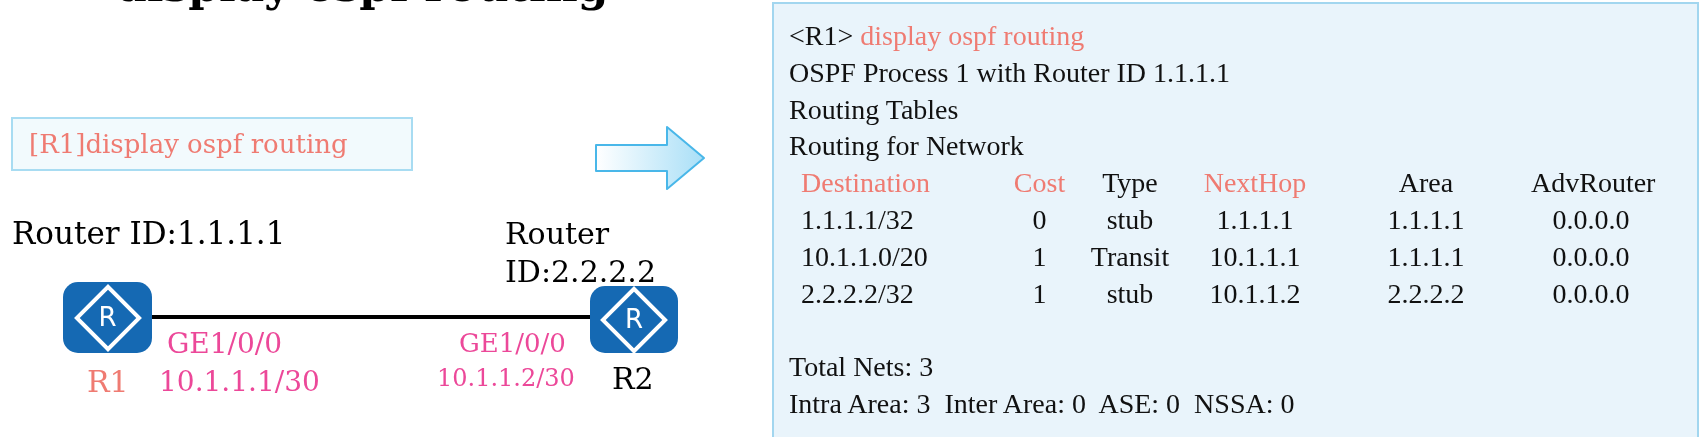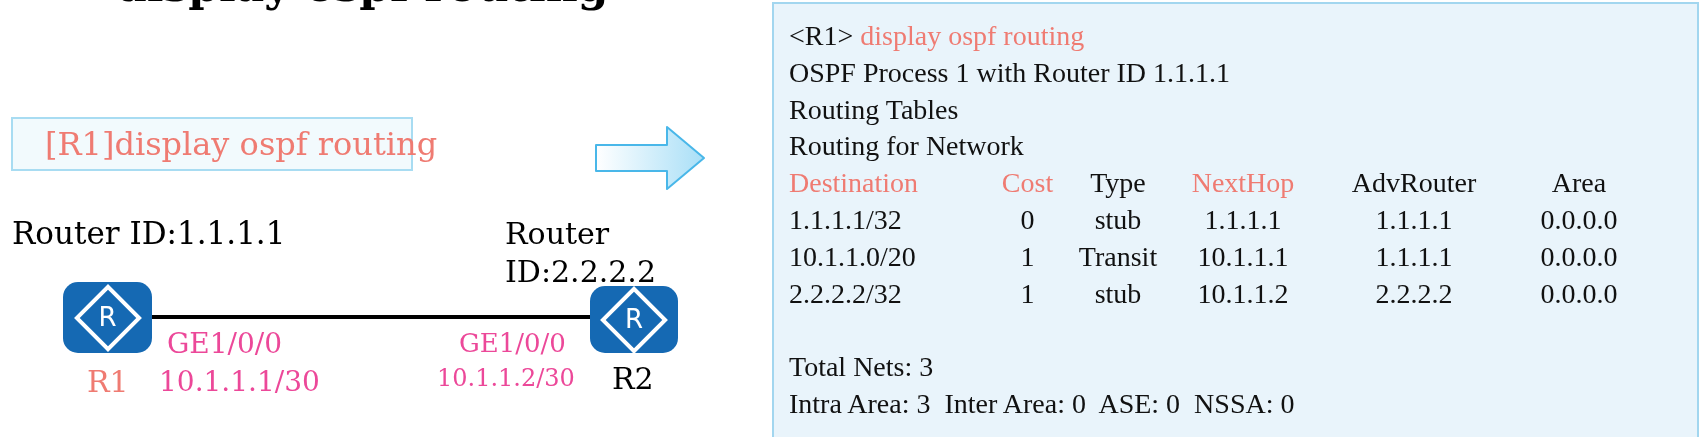--- a/index.html
+++ b/index.html
@@ -19,22 +19,22 @@
   }
 
   
   .cmd-box{
     position:absolute;left:11px;top:117px;
     width:398px;height:50px;
     background:#f2fafd;border:2px solid #a8dcf2;
     display:flex;align-items:center;
   }
   .cmd-box span{
-    padding-left:32px;
-    font-size:32px;color:#ef7b72;white-space:pre;
+    padding-left:16px;
+    font-size:26px;color:#ef7b72;white-space:pre;
   }
 
   
   .rid{position:absolute;color:#000;}
   .rid1{left:12px;top:215px;font-size:31px;white-space:nowrap;}
   .rid2{left:505px;top:215px;width:180px;font-size:30px;line-height:38px;}
 
   .link-line{position:absolute;left:150px;top:315px;width:442px;height:4px;background:#000;}
 
   .router-icon{
@@ -76,20 +76,21 @@
     font-size:28px;color:#111;
   }
   .out-line{height:36.8px;line-height:36.8px;white-space:pre;}
   .salmon{color:#ef7b72;}
   .black{color:#111;font-family:Liberation Serif, serif;}
 
   .tbl-row{
     height:36.8px;line-height:36.8px;
     display:grid;
     grid-template-columns:207px 63px 118px 132px 210px 120px;
+    margin-left:12px;
   }
   .tbl-row > span{display:block;text-align:center;white-space:nowrap;}
   .tbl-row > span:first-child{text-align:left;}
 </style>
 </head>
 <body>
 
 <h1 class="clipped-heading">display ospf routing</h1>
 
 <div class="cmd-box">
@@ -132,22 +133,22 @@
   <div class="out-line"><span class="black">&lt;R1&gt; </span><span class="salmon">display ospf routing</span></div>
   <div class="out-line">OSPF Process 1 with Router ID 1.1.1.1</div>
   <div class="out-line">Routing Tables</div>
   <div class="out-line">Routing for Network</div>
 
   <div class="tbl-row">
     <span class="salmon">Destination</span>
     <span class="salmon">Cost</span>
     <span class="black">Type</span>
     <span class="salmon">NextHop</span>
+    <span class="black">Area</span>
     <span class="black">AdvRouter</span>
-    <span class="black">Area</span>
   </div>
 
   <div class="tbl-row">
     <span>1.1.1.1/32</span>
     <span>0</span>
     <span>stub</span>
     <span>1.1.1.1</span>
     <span>1.1.1.1</span>
     <span>0.0.0.0</span>
   </div>

